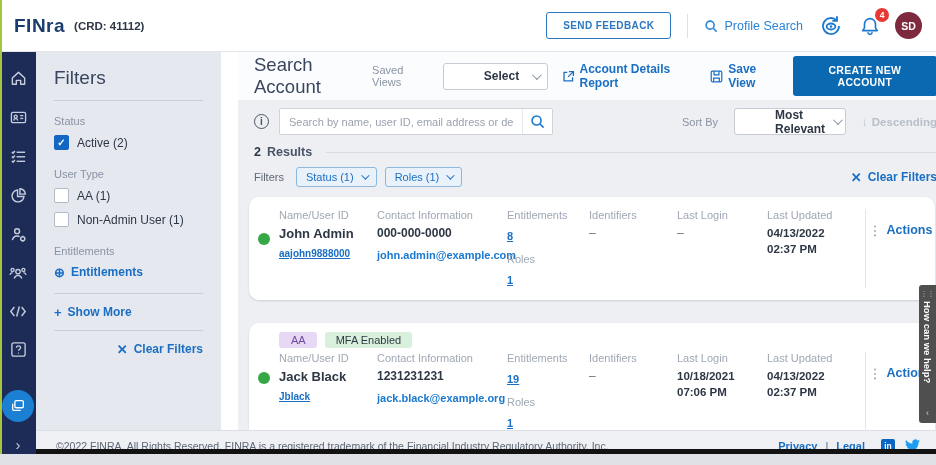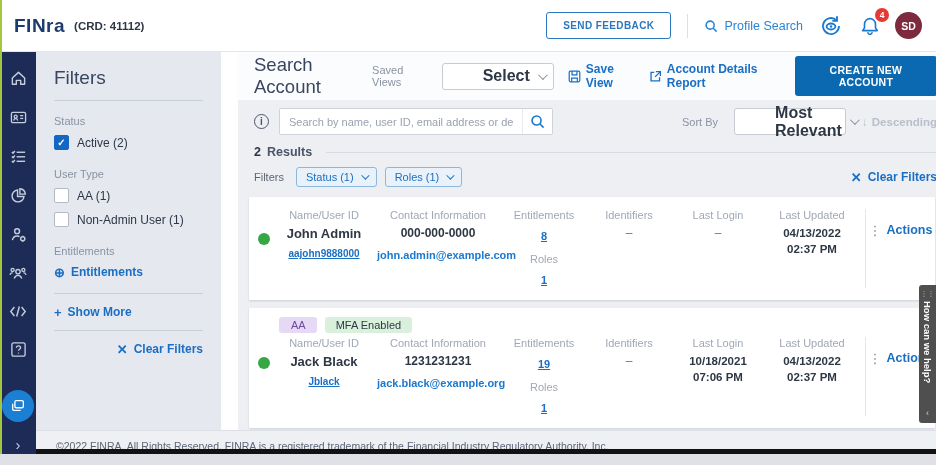--- a/index.html
+++ b/index.html
@@ -52,21 +52,21 @@
   .icon-glyph { font-size:13px; line-height:1; }
 
   
   .main { position:absolute; left:238px; top:52px; width:715px; height:378px; background:#edeff3; z-index:1; }
   .main-header { height:48px; background:#fbfcfd; display:flex; align-items:center; padding:0 16px; }
   .page-title { font-size:18.5px; color:#3a4660; font-weight:400; }
   .mh-right { margin-left:auto; display:flex; align-items:center; gap:14px; }
   .saved-views-label { font-size:11px; color:#8a93a3; }
   .select-box { background:#fff; border:1px solid #c6cbd4; border-radius:3px; height:27px; display:flex;
                 align-items:center; padding:0 8px; gap:8px; cursor:pointer; }
-  .select-box .sel-val { font-size:16px; font-weight:700; color:#2e3745;padding-left:32px; }
+  .select-box .sel-val { font-size:12px; font-weight:700; color:#2e3745;padding-left:32px; }
   .chev { width:7px; height:7px; border-right:1.6px solid #8a93a3; border-bottom:1.6px solid #8a93a3;
           transform:rotate(45deg) translateY(-2px); flex:none; }
   .sv-select { width:115px; justify-content:space-between; }
   .hdr-link { display:flex; align-items:center; gap:5px; color:#1a6fc4; font-size:12px; font-weight:700; cursor:pointer; }
   .create-btn { background:#0a69b1; color:#fff; border:0; border-radius:3px; font-size:10.5px; font-weight:700;
                 letter-spacing:.3px; padding:8px 14px; cursor:pointer; font-family:"Liberation Sans", sans-serif; }
 
   .toolbar { display:flex; align-items:center; padding:8px 16px 6px; gap:10px; }
   .info-icon { width:15px; height:15px; border-radius:50%; border:1.4px solid #4a5568; color:#4a5568;
                font-size:10px; font-weight:700; display:flex; align-items:center; justify-content:center; flex:none; }
@@ -87,21 +87,21 @@
   .meta-rule { flex:1; height:1px; background:#d8dbe2; margin-left:8px; }
   .chips-row { display:flex; align-items:center; gap:8px; padding:8px 16px 8px; }
   .chips-label { font-size:11px; color:#5d6675; margin-right:4px; }
   .chip { display:flex; align-items:center; gap:7px; border:1px solid #8cb8de; background:#e9f2fa;
           color:#1a6fc4; font-size:11px; padding:3px 9px; border-radius:3px; cursor:pointer; }
   .chip .chev { border-color:#1a6fc4; width:6px; height:6px; }
   .clear-link { margin-left:auto; display:flex; align-items:center; gap:6px; color:#1a6fc4; font-size:12px;
                 font-weight:700; cursor:pointer; }
 
   .cards { padding:2px 18px 0 11px; }
-  .card { background:#fff; border-radius:0; box-shadow:0 1px 2px rgba(20,30,60,.15); margin-bottom:8px;text-align:center; }
+  .card { background:#fff; border-radius:10px; box-shadow:0 1px 2px rgba(20,30,60,.15); margin-bottom:23px; }
   .badges-row { display:flex; gap:8px; padding:9px 0 0 30px; }
   .badge { font-size:11px; padding:2px 11px; border-radius:3px; }
   .badge.purple { background:#e7d9f6; color:#6d4a9e;padding-left:12px; }
   .badge.green  { background:#d9f1dc; color:#2e3745; }
   .card-body { display:flex; padding:12px 0 12px 0; }
   .gutter { width:30px; display:flex; justify-content:center; padding-top:24px; flex:none; }
   .dot { width:12px; height:12px; border-radius:50%; background:#35a745; }
   .col { padding-right:8px; }
   .col-name{width:98px} .col-contact{width:130px} .col-ent{width:82px} .col-id{width:88px}
   .col-login{width:90px} .col-updated{width:98px}
@@ -295,36 +295,36 @@
     <div class="main-header">
       <span class="page-title">Search Account</span>
       <span class="mh-right">
         <span class="saved-views-label">Saved Views</span>
         <span class="select-box sv-select">
           <span class="sel-val">Select</span>
           <span class="chev"></span>
         </span>
         <span class="hdr-link">
           <span style="display:flex;">
-            <svg width="13" height="13" viewBox="0 0 16 16" fill="none" stroke="#1a6fc4" stroke-width="1.5">
-              <rect x="1.5" y="1.5" width="13" height="13" rx="1.5"></rect>
-              <path d="M5 1.5v4.5h6V1.5M4.5 14.5V10h7v4.5"></path>
-            </svg>
-          </span>
-          <span>Save View</span>
-        </span>
-        <span class="hdr-link">
-          <span style="display:flex;">
             <svg width="13" height="13" viewBox="0 0 16 16" fill="none" stroke="#1a6fc4" stroke-width="1.6">
               <path d="M6.5 3H2.5v10.5H13V9"></path>
               <path d="M8.5 2h5.5v5.5"></path>
                 <line x1="14" y1="2" x2="7.5" y2="8.5"></line>
             </svg>
           </span>
           <span>Account Details Report</span>
+        </span>
+        <span class="hdr-link">
+          <span style="display:flex;">
+            <svg width="13" height="13" viewBox="0 0 16 16" fill="none" stroke="#1a6fc4" stroke-width="1.5">
+              <rect x="1.5" y="1.5" width="13" height="13" rx="1.5"></rect>
+              <path d="M5 1.5v4.5h6V1.5M4.5 14.5V10h7v4.5"></path>
+            </svg>
+          </span>
+          <span>Save View</span>
         </span>
         <button class="create-btn">CREATE NEW ACCOUNT</button>
       </span>
     </div>
 
     <div class="toolbar">
       <span class="info-icon">i</span>
       <span class="search-wrap">
         <input class="search-input" type="text" placeholder="Search by name, user ID, email address or department" style="">
         <button class="search-btn">
@@ -462,20 +462,31 @@
 
     <div class="pagination">
       <span class="pg-arrow">‹</span>
       <span class="pg-page">1</span>
       <span class="pg-arrow">›</span>
     </div>
   </div>
 
   <div class="footer">
     <span class="copyright">©2022 FINRA, All Rights Reserved. FINRA is a registered trademark of the Financial Industry Regulatory Authority. Inc.</span>
+    <span class="footer-right">
+      <span class="f-link">Privacy</span>
+      <span class="f-sep">|</span>
+      <span class="f-link">Legal</span>
+      <span class="li-icon">in</span>
+      <span class="tw-icon">
+        <svg width="15" height="15" viewBox="0 0 24 24" fill="#1d9bf0">
+          <path d="M23.9 4.6c-.9.4-1.8.7-2.8.8 1-.6 1.8-1.6 2.2-2.7-1 .6-2 1-3.1 1.2A4.9 4.9 0 0 0 11.7 8c0 .4 0 .8.1 1.1A14 14 0 0 1 1.6 3.2 4.9 4.9 0 0 0 3.2 9.7 4.9 4.9 0 0 1 1 9.1v.1c0 2.4 1.7 4.4 3.9 4.8a5 5 0 0 1-2.2.1 4.9 4.9 0 0 0 4.6 3.4A9.9 9.9 0 0 1 0 19.5a14 14 0 0 0 7.6 2.2c9 0 14-7.5 14-14v-.6c1-.7 1.8-1.6 2.3-2.5z"></path>
+        </svg>
+      </span>
+    </span>
   </div>
 
   <div class="help-tab">
     <span class="help-dots">⋮⋮</span>
     <span class="help-label">How can we help?</span>
     <span class="help-chevron">‹</span>
   </div>
   <div class="bottom-bar"></div>
 </div>
 

